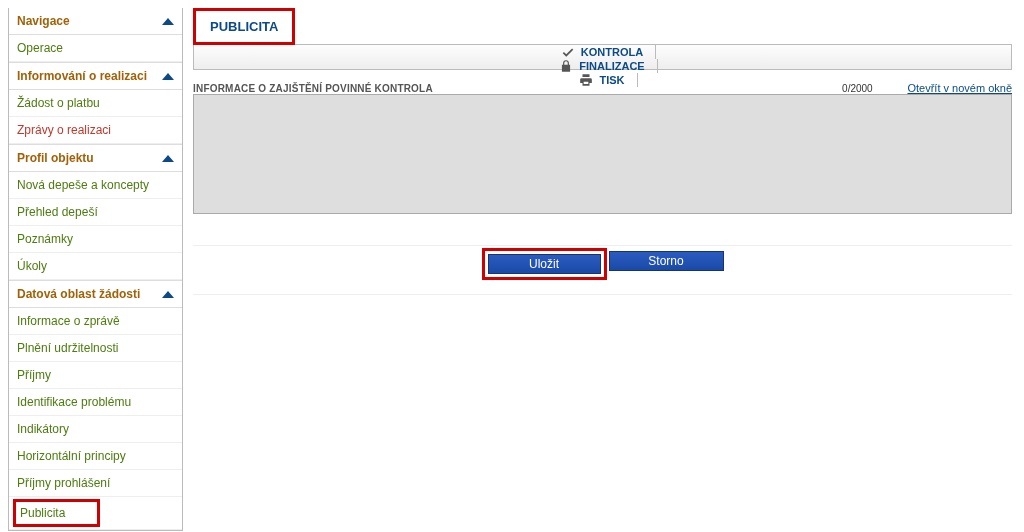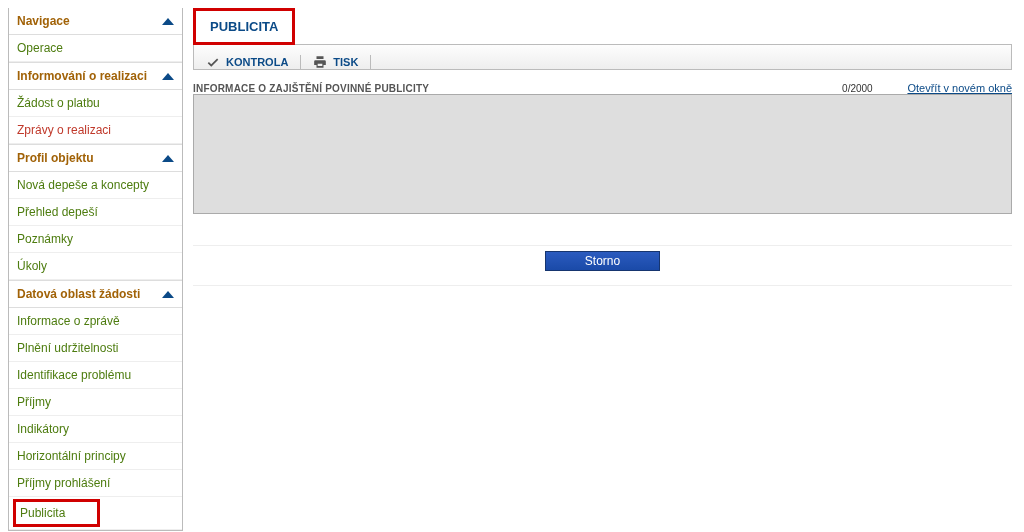--- a/index.html
+++ b/index.html
@@ -64,25 +64,26 @@
   }
   .page-title {
     color: #0b4a87;
     font-weight: bold;
     font-size: 13px;
     padding: 8px 14px;
     display: inline-block;
   }
   .toolbar {
     display: flex;
-    align-items: flex-end;
+    align-items: center;
     border: 1px solid #bbb;
     background: linear-gradient(#fdfdfd, #eee);
     height: 26px;
     margin-top: -1px;
+    flex-direction: column;
   }
   .toolbar-btn {
     display: flex;
     align-items: center;
     gap: 6px;
     padding: 0 12px;
     border-right: 1px solid #bbb;
     color: #0b4a87;
     font-weight: bold;
     font-size: 11px;
@@ -171,22 +172,22 @@
     <div class="side-item">Přehled depeší</div>
     <div class="side-item">Poznámky</div>
     <div class="side-item">Úkoly</div>
 
     <div class="side-section">
       <span>Datová oblast žádosti</span>
       <span class="chev-up"></span>
     </div>
     <div class="side-item">Informace o zprávě</div>
     <div class="side-item">Plnění udržitelnosti</div>
+    <div class="side-item">Příjmy</div>
     <div class="side-item">Identifikace problému</div>
-    <div class="side-item">Příjmy</div>
     <div class="side-item">Indikátory</div>
     <div class="side-item">Horizontální principy</div>
     <div class="side-item">Příjmy prohlášení</div>
     <div class="side-item" style="padding:2px 4px;">
       <span class="red-box hl-item">
         <span style="display:inline-block; padding:4px 28px 4px 4px;">Publicita</span>
       </span>
     </div>
 
   </div>
@@ -198,34 +199,43 @@
 
     <div class="toolbar">
       <div class="toolbar-btn">
         <svg viewBox="0 0 24 24">
             <path d="M9 16l-4-4-2 2 6 6L21 8l-2-2z"></path>
           </svg>
         <span>KONTROLA</span>
       </div>
       <div class="toolbar-btn">
         <svg viewBox="0 0 24 24">
+            <path d="M12 2a5 5 0 00-5 5v3H5v12h14V10h-2V7a5 5 0 00-5-5zm-3 5a3 3 0 016 0v3H9V7z"></path>
+          </svg>
+        <span>FINALIZACE</span>
+      </div>
+      <div class="toolbar-btn">
+        <svg viewBox="0 0 24 24">
             <path d="M6 2h12v5H6V2zm-2 7h16a2 2 0 012 2v6h-4v5H6v-5H2v-6a2 2 0 012-2zm4 10h8v-4H8v4z"></path>
           </svg>
         <span>TISK</span>
       </div>
     </div>
 
     <div class="info-row">
-      <span class="info-label">INFORMACE O ZAJIŠTĚNÍ POVINNÉ PUBLICITY</span>
+      <span class="info-label">INFORMACE O ZAJIŠTĚNÍ POVINNÉ KONTROLA</span>
       <span>
         <span class="counter">0/2000</span>
         <span class="open-new">Otevřít v novém okně</span>
       </span>
     </div>
     <textarea class="textarea" style=""></textarea>
 
     <div class="buttons">
+      <span class="btn-hl-wrap">
+        <div class="btn inside-hl">Uložit</div>
+      </span>
       <div class="btn" style="margin-top:3px;">Storno</div>
     </div>
 
     <div class="spacer-line"></div>
   </div>
 </div>
 
 </body></html>

